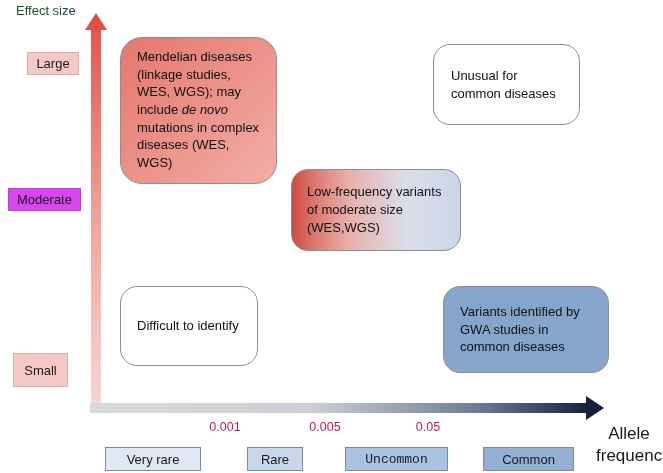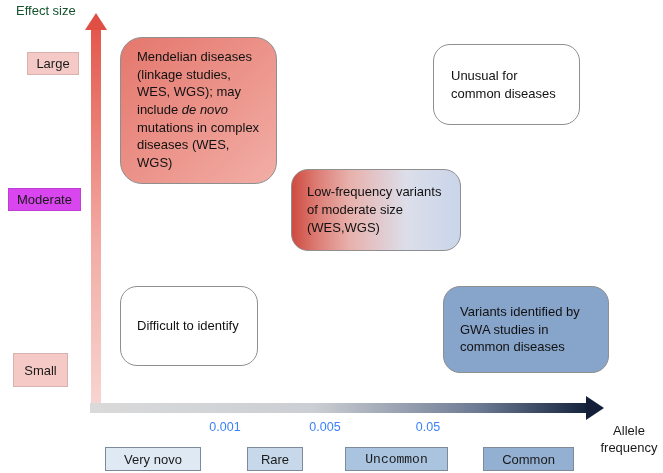--- a/index.html
+++ b/index.html
@@ -31,25 +31,25 @@
     position:absolute;left:586px;top:396px;width:0;height:0;
     border-top:12px solid transparent;border-bottom:12px solid transparent;
     border-left:18px solid #131f39;
   }
   .ytick{
     position:absolute;display:flex;align-items:center;justify-content:center;
     font-size:13px;border:1px solid rgba(0,0,0,0.12);box-sizing:border-box;
   }
   .xtick{
     position:absolute;top:420px;transform:translateX(-50%);
-    font-size:12.5px;color:#3b82f6;
+    font-size:12.5px;color:#be185d;
   }
   .allele-label{
     position:absolute;left:596px;top:423px;width:66px;
-    font-size:13px;text-align:center;line-height:1.3;
+    font-size:17px;text-align:center;line-height:1.3;
   }
   .rounded-box{
     position:absolute;box-sizing:border-box;
     border:1.4px solid #8f8f8f;border-radius:17px;
     font-size:13px;line-height:1.36;color:#111;
   }
   .box-mendelian{
     left:120px;top:37px;width:157px;height:147px;border-radius:22px;
     padding:10px 10px 10px 16px;
     background:linear-gradient(135deg,#e4776d 0%,#ec958c 55%,#f2aea6 100%);
@@ -116,18 +116,18 @@
   </div>
 
   <div class="rounded-box box-difficult">
     <span>Difficult to identify</span>
   </div>
 
   <div class="rounded-box box-gwa" style="background: rgb(135, 164, 203);">
     <span>Variants identified by GWA studies in common diseases</span>
   </div>
 
-  <div class="category" style="left: 105px; width: 96px; background: rgb(223, 233, 244);">Very novo</div>
+  <div class="category" style="left: 105px; width: 96px; background: rgb(223, 233, 244);">Very rare</div>
   <div class="category" style="left: 247px; width: 56px; background: rgb(198, 216, 234);">Rare</div>
   <div class="category" style="left: 345px; width: 103px; background: rgb(170, 196, 224); font-family: Liberation Mono, monospace;">Uncommon</div>
   <div class="category" style="left: 483px; width: 91px; background: rgb(147, 176, 211);">Common</div>
 
 </div>
 
 </body></html>

